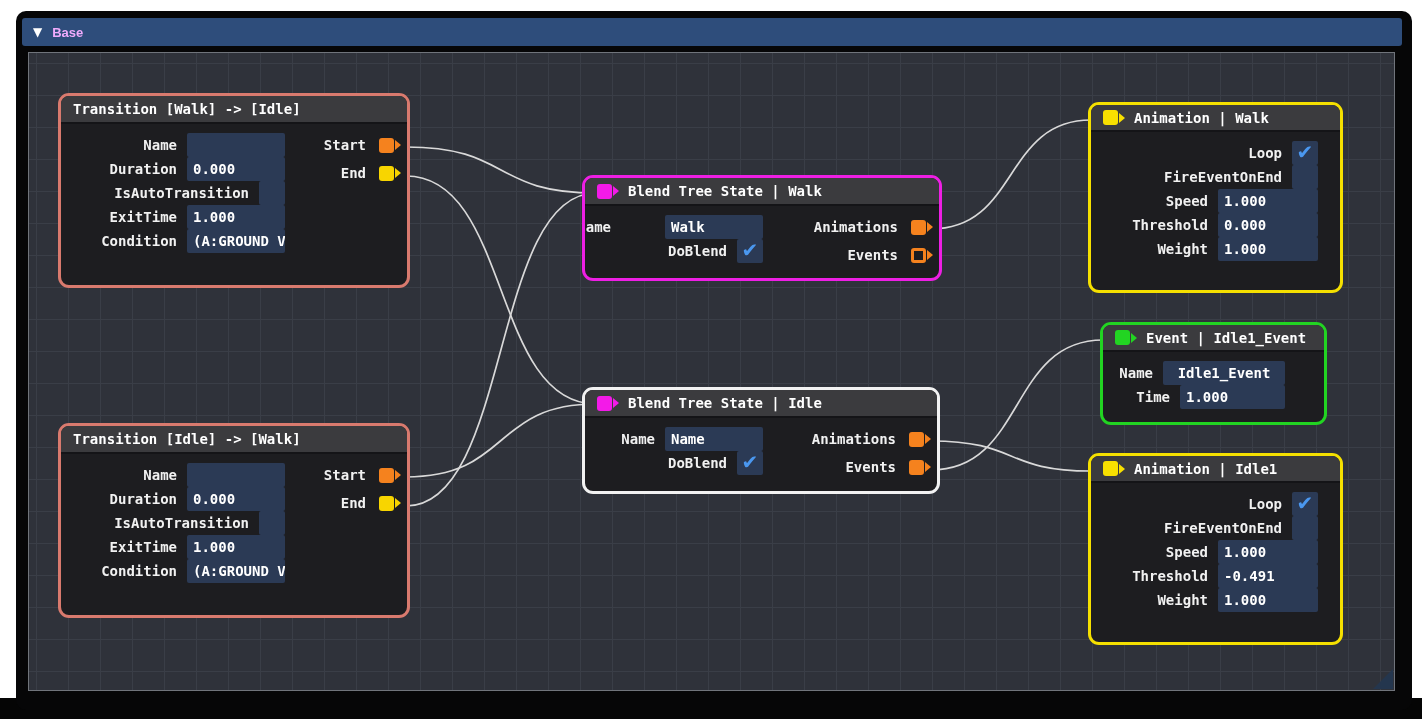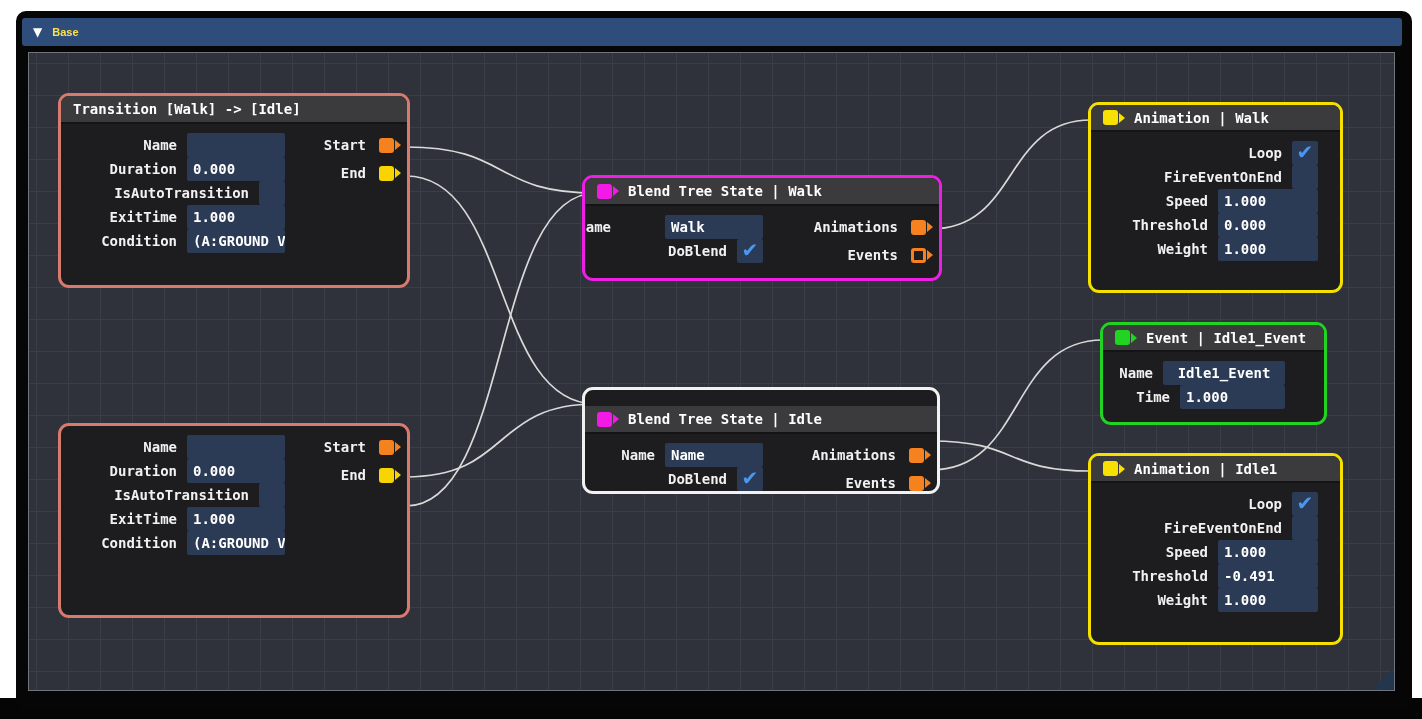--- a/index.html
+++ b/index.html
@@ -9,22 +9,22 @@
     background:#ffffff; font-family:"DejaVu Sans Mono", monospace;
   }
   .bstrip { position:absolute; left:0; top:698px; width:1422px; height:21px; background:#050505; }
   .frame  { position:absolute; left:16px; top:11px; width:1396px; height:699px;
             background:#060607; border-radius:10px; }
   .bluehdr{ position:absolute; left:6px; top:7px; width:1380px; height:28px;
             background:#2e4d7b; border-radius:3px; display:flex; align-items:center;
             gap:10px; padding:0 11px; }
   .tri    { color:#ffffff; font-size:12px; line-height:1;
             font-family:"DejaVu Sans", sans-serif; }
-  .btitle { color:#fde047; font-family:"Liberation Sans", sans-serif;
-            font-weight:bold; font-size:11px; }
+  .btitle { color:#f0abfc; font-family:"Liberation Sans", sans-serif;
+            font-weight:bold; font-size:13px; }
   .canvas { position:absolute; left:12px; top:41px; width:1367px; height:639px;
             background-color:#2f323a;
             background-image:linear-gradient(#3a3e47 1px, transparent 1px),
                              linear-gradient(90deg,#3a3e47 1px, transparent 1px);
             background-size:32px 32px; background-position:7px 10px;
             border:1px solid #70747b; }
   .resize { position:absolute; right:1px; bottom:1px; width:0; height:0;
             border-bottom:20px solid #24364e; border-left:20px solid transparent; }
   svg.wires { position:absolute; left:0; top:0; z-index:1; pointer-events:none; }
   svg.wires path { fill:none; stroke:#d9d9d9; stroke-width:1.7; }
@@ -118,20 +118,23 @@
             <span class="flabel">End</span>
             <span class="port">
               <span class="psq" style="background: rgb(248, 213, 0);"></span>
               <span class="parw" style="border-left-color: rgb(248, 213, 0);"></span>
             </span>
           </div>
         </div>
       </div>
     </div>
     <div class="node" style="left: 58px; top: 423px; width: 352px; height: 195px; border-color: rgb(217, 122, 110);">
+      <div class="nhdr" style="height: 28px;">
+        <span class="ntitle">Transition [Idle] -&gt; [Walk]</span>
+      </div>
       <div class="nbody">
         <div class="rows" style="width: 210px;">
           <div class="row">
             <span class="flabel">Name</span>
             <div class="tbox" style="width: 98px;"></div>
           </div>
           <div class="row">
             <span class="flabel">Duration</span>
             <div class="tbox" style="width: 98px;">0.000</div>
           </div>
@@ -199,21 +202,21 @@
             <span class="flabel">Events</span>
             <span class="port">
               <span class="psq" style="border: 3px solid rgb(245, 130, 30);"></span>
               <span class="parw" style="border-left-color: rgb(245, 130, 30);"></span>
             </span>
           </div>
         </div>
       </div>
     </div>
     <div class="node" style="left: 582px; top: 387px; width: 358px; height: 107px; border-color: rgb(242, 242, 242);">
-      <div class="nhdr" style="height: 28px; margin-top: 16px;">
+      <div class="nhdr" style="height: 28px;">
         <span class="port">
           <span class="psq" style="background: rgb(243, 26, 232);"></span>
           <span class="parw" style="border-left-color: rgb(243, 26, 232);"></span>
         </span>
         <span class="ntitle">Blend Tree State | Idle</span>
       </div>
       <div class="nbody">
         <div class="rows" style="width: 164px;">
           <div class="row">
             <span class="flabel">Name</span>

